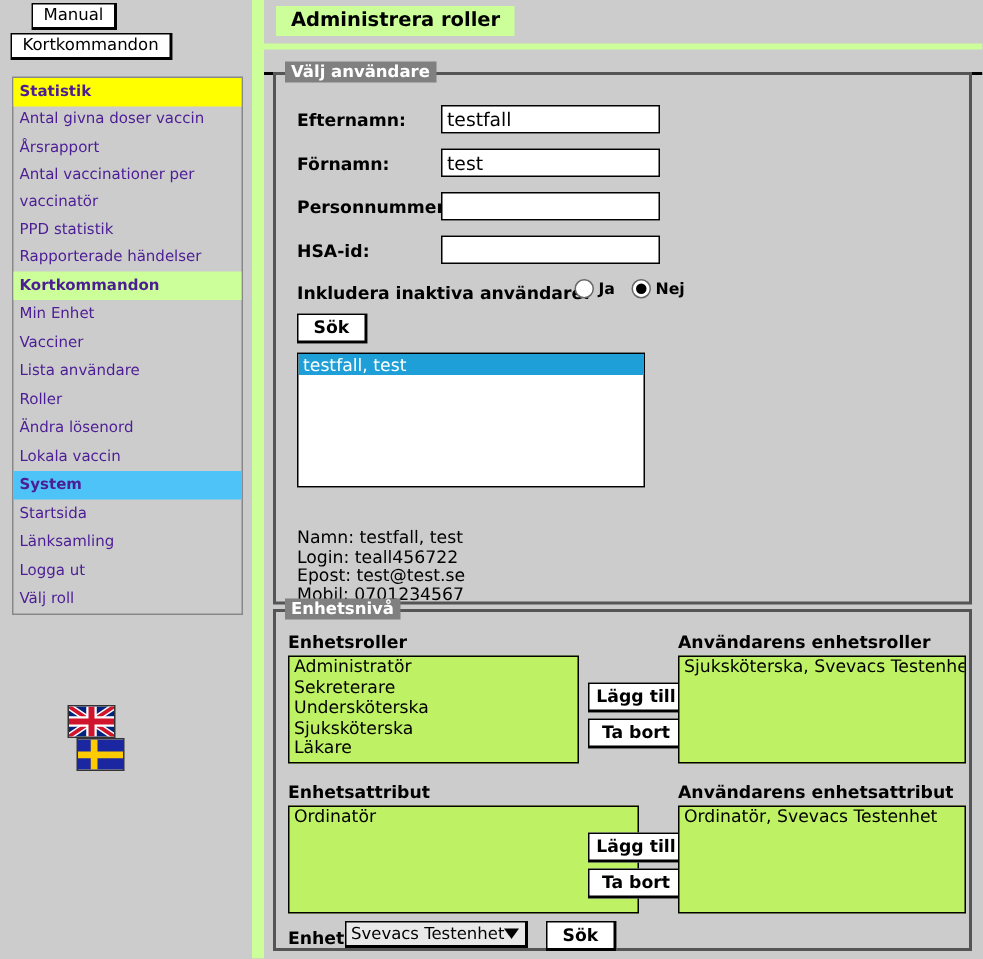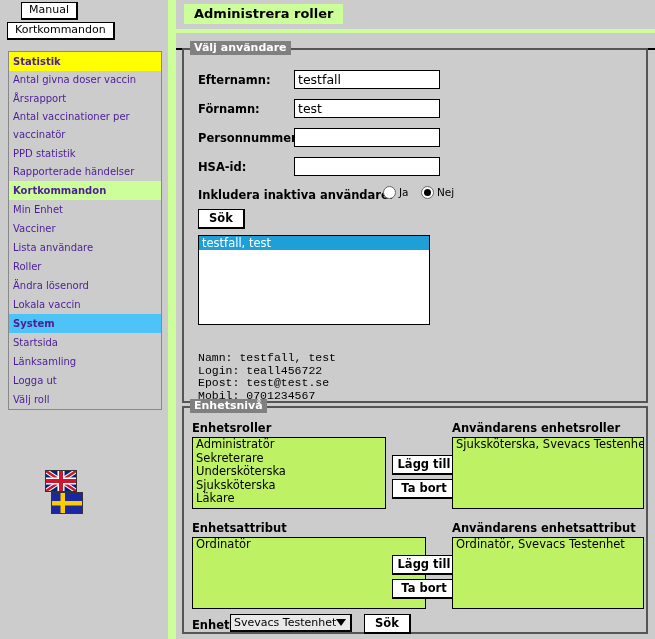--- a/index.html
+++ b/index.html
@@ -237,20 +237,21 @@
     left: 2px; top: 2px;
     width: 7px; height: 7px;
     border-radius: 50%;
     background: #000;
   }
   .radio-opt span.rtxt {
     display: inline-block;
     margin-left: 3px;
     font-size: 10.5px;
     vertical-align: 1px;
+    font-weight: bold;
   }
 
   .pushbtn {
     background: #ffffff;
     border: 1px solid #000;
     border-right: 2px solid #000;
     border-bottom: 2px solid #000;
     font-family: "DejaVu Sans", "Liberation Sans", sans-serif;
     font-size: 11.5px;
     color: #000;
@@ -289,21 +290,21 @@
     color: #ffffff;
   }
 
   #userinfo {
     position: absolute;
     left: 14px;
     top: 302px;
     font-size: 11.5px;
     line-height: 12.5px;
   }
-  #userinfo div { white-space: nowrap; font-family: Liberation Mono, monospace; }
+  #userinfo div { white-space: nowrap; }
 
   
   .subtitle {
     position: absolute;
     font-weight: bold;
     font-size: 11.5px;
   }
   .listbox {
     position: absolute;
     box-sizing: border-box;

